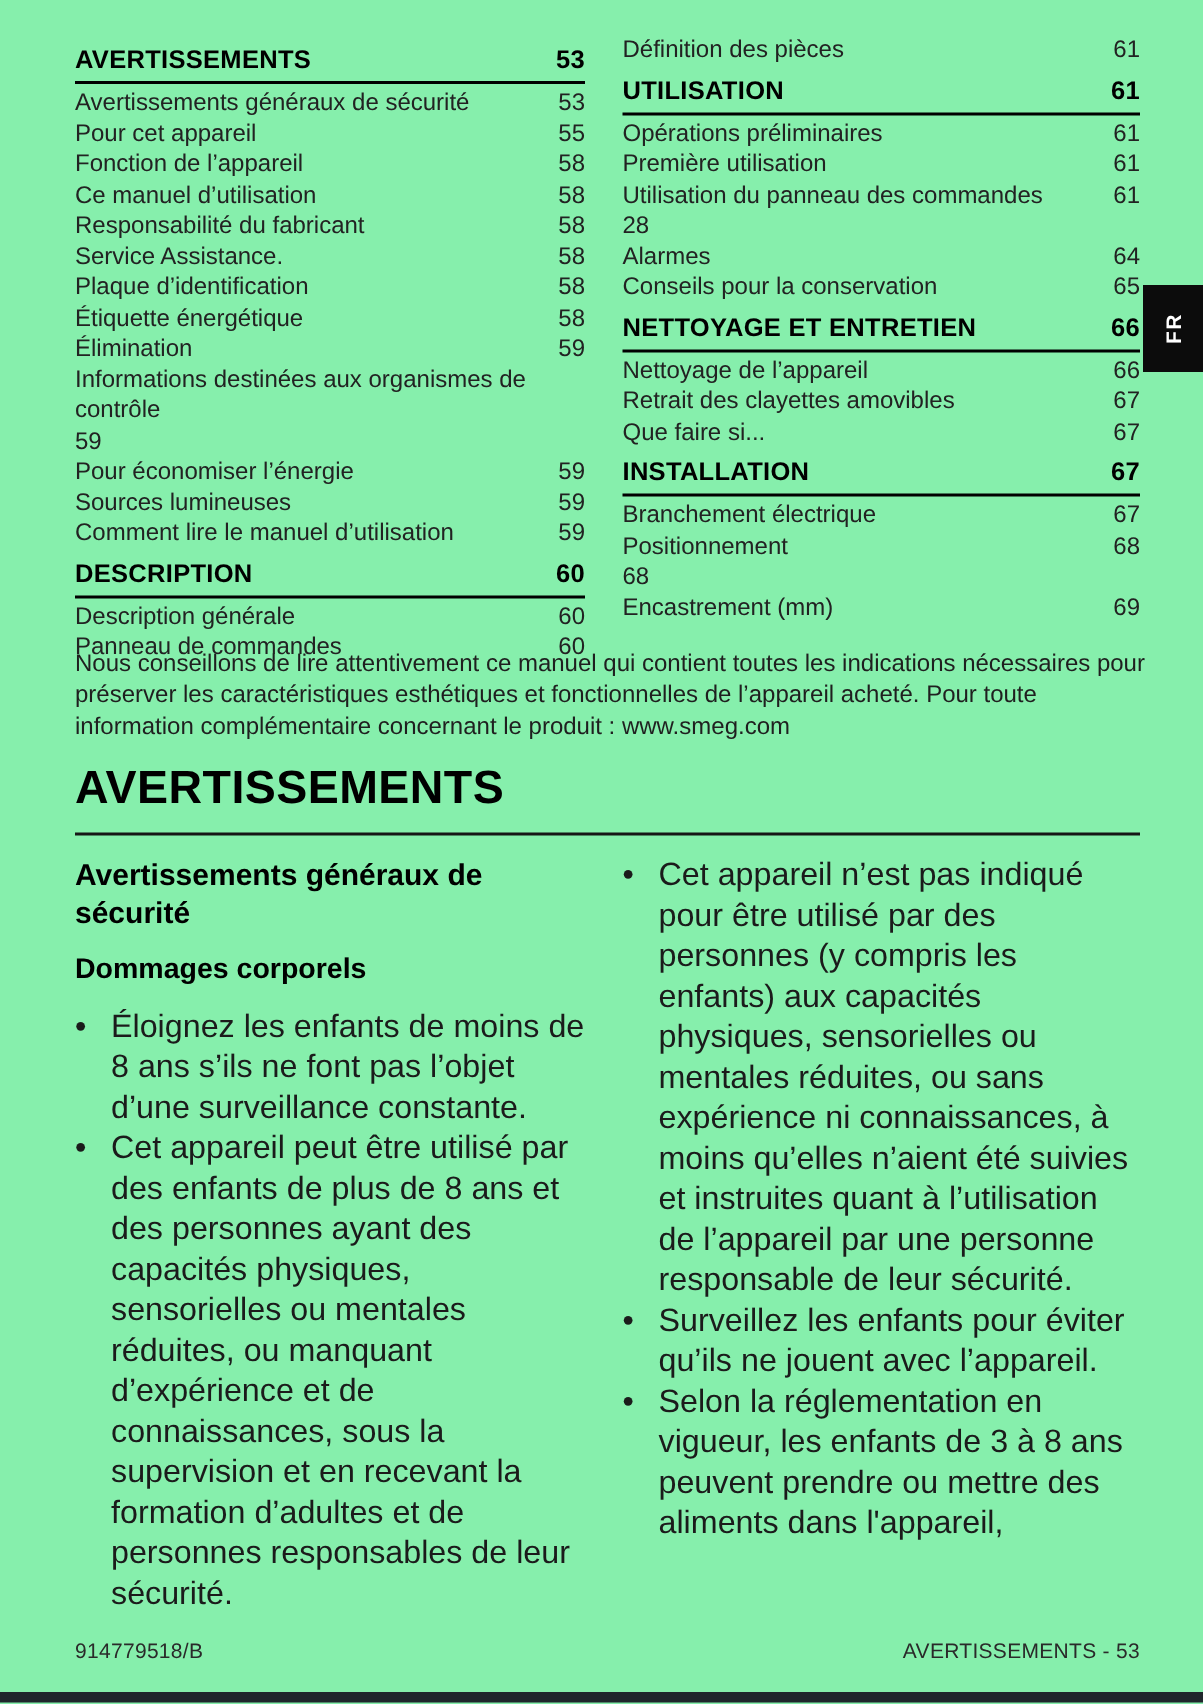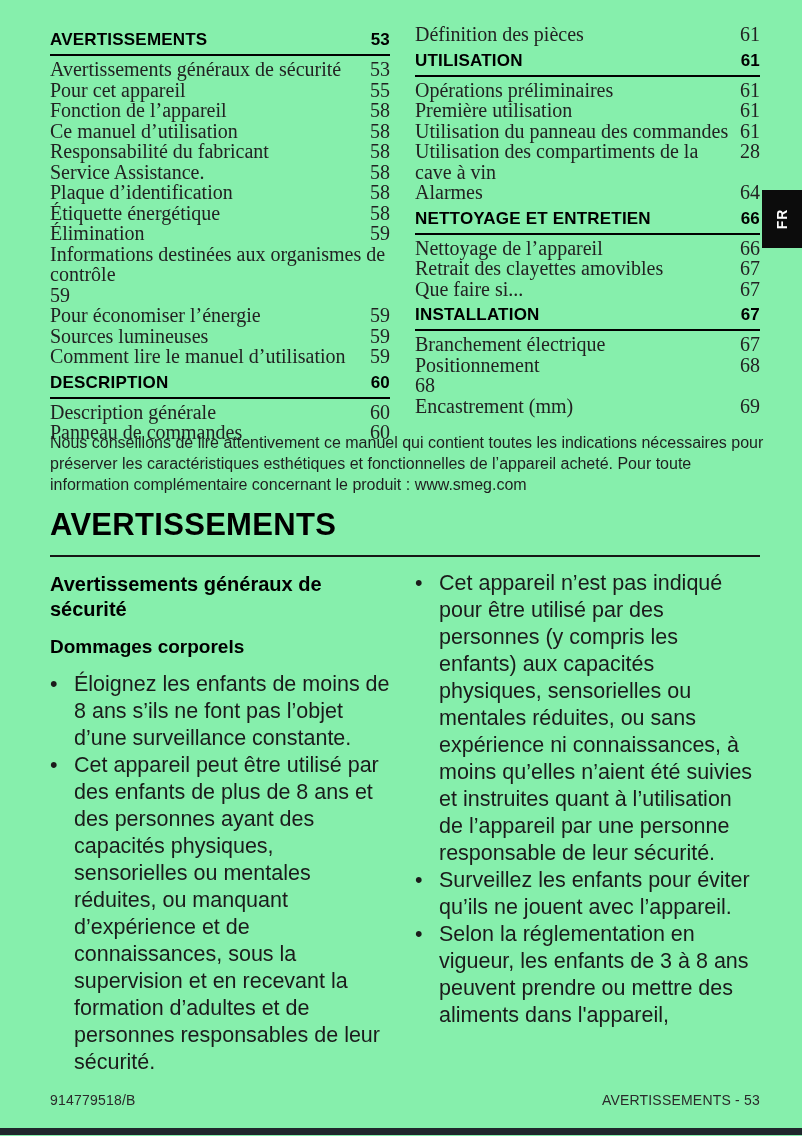--- a/index.html
+++ b/index.html
@@ -15,21 +15,21 @@
   }
 
   
   .toc {
     position:absolute; top:24px; left:50px; width:710px;
     display:flex; gap:25px;
   }
   .toc-col-left  { width:340px; }
   .toc-col-right { width:345px; }
   .toc-row { display:flex; justify-content:space-between; align-items:baseline; }
-  .toc-item { font-size:20px; line-height:20.5px; color:#222;font-family:Liberation Serif, serif; }
+  .toc-item { font-size:16px; line-height:20.5px; color:#222; }
   .toc-section {
     font-weight:bold; font-size:17px; line-height:22px; color:#000;
     border-bottom:2px solid #000;
     padding:2px 0 3px 0; margin:3px 0 3px 0;
     letter-spacing:0.2px;
   }
   .toc-wrap { display:block; }
   .toc-wrap .toc-page { display:block; text-align:left; }
   .toc-label { padding-right:6px; }
 
@@ -174,26 +174,29 @@
         </div>
         <div class="toc-row toc-item">
           <span class="toc-label">Première utilisation</span>
           <span class="toc-page">61</span>
         </div>
         <div class="toc-row toc-item">
           <span class="toc-label">Utilisation du panneau des commandes</span>
           <span class="toc-page">61</span>
         </div>
         <div class="toc-row toc-item">
-          <span class="toc-label">Utilisation des compartiments de la cave à vin</span>
           <span class="toc-page">28</span>
         </div>
         <div class="toc-row toc-item">
           <span class="toc-label">Alarmes</span>
           <span class="toc-page">64</span>
+        </div>
+        <div class="toc-row toc-item">
+          <span class="toc-label">Conseils pour la conservation</span>
+          <span class="toc-page">65</span>
         </div>
         <div class="toc-row toc-section">
           <span class="toc-label">NETTOYAGE ET ENTRETIEN</span>
           <span class="toc-page">66</span>
         </div>
         <div class="toc-row toc-item">
           <span class="toc-label">Nettoyage de l’appareil</span>
           <span class="toc-page">66</span>
         </div>
         <div class="toc-row toc-item">

